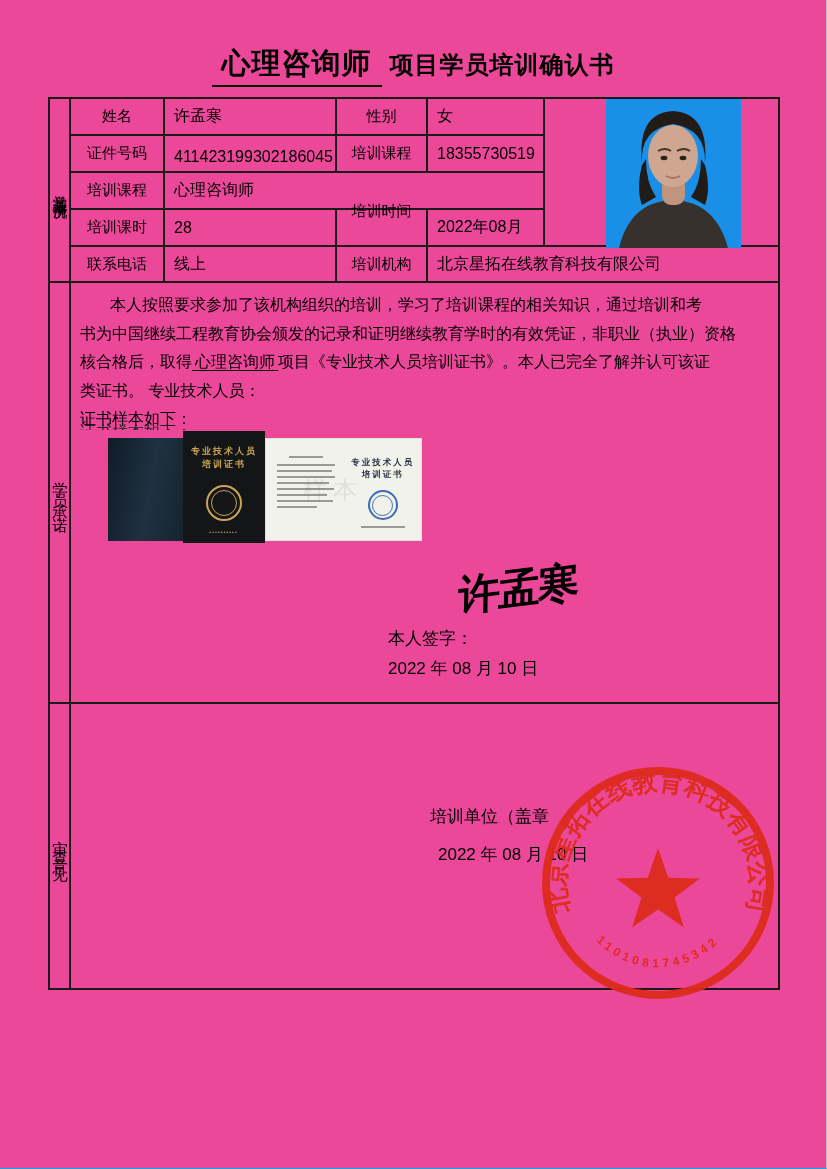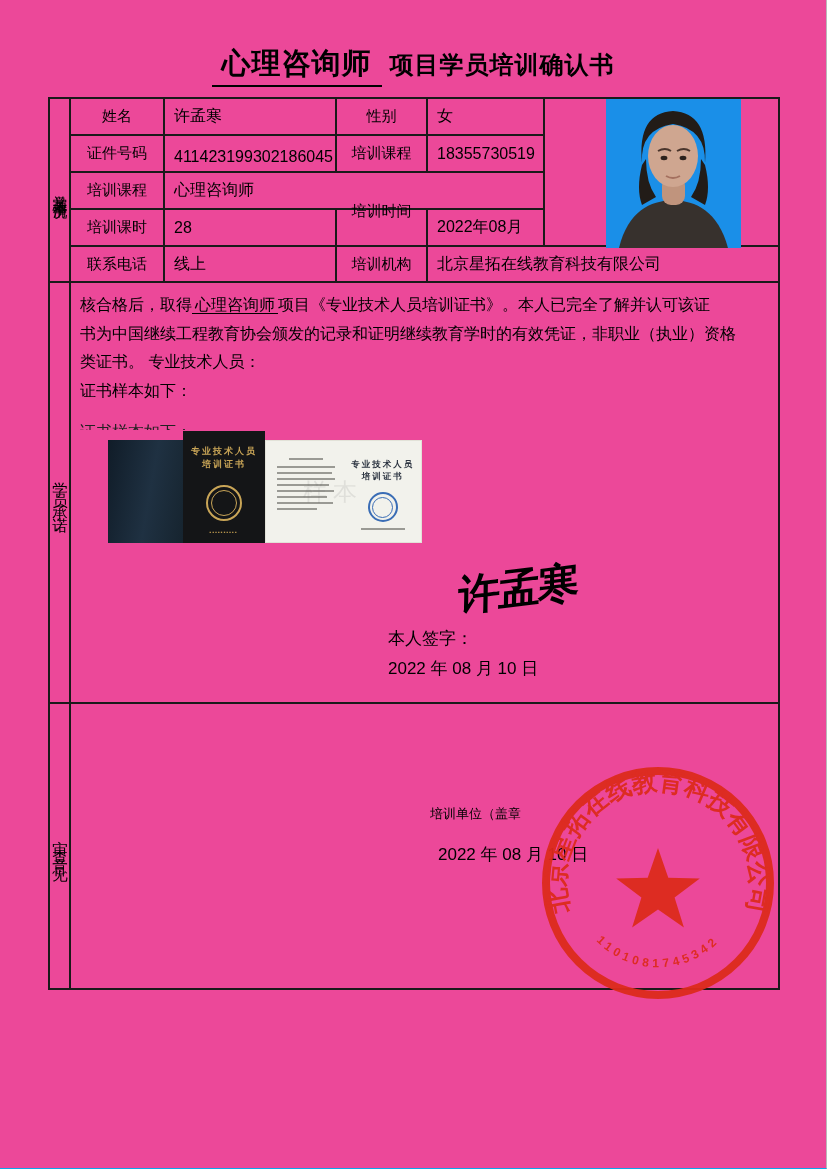--- a/index.html
+++ b/index.html
@@ -21,21 +21,21 @@
   .vlabel span{writing-mode:vertical-rl;text-orientation:upright;font-size:14.5px;}
   .ls2 span{letter-spacing:2px;}
   .ls10 span{letter-spacing:12px;font-size:15.5px;}
   .ls8 span{letter-spacing:9px;font-size:15.5px;}
   
   .para{position:absolute;font-size:16px;line-height:28.5px;white-space:nowrap;}
   .para .ind{padding-left:30px;}
   .uline{border-bottom:1.5px solid #000;padding:0 3px;}
   .clipline{position:absolute;height:9px;overflow:hidden;font-size:16px;line-height:22px;color:#222;}
   
-  .certs{position:absolute;display:flex;align-items:flex-end;padding-left:20px;}
+  .certs{position:absolute;display:flex;align-items:center;padding-left:20px;}
   .cert1{width:75px;height:103px;margin-top:5px;background:linear-gradient(100deg,#101c28,#1f3142 55%,#16242f);}
   .cert2{width:82px;height:112px;background:#141517;display:flex;flex-direction:column;align-items:center;}
   .cert2 .gt{color:#c9a557;font-size:9px;font-weight:700;letter-spacing:2px;margin-top:14px;line-height:13px;text-align:center;}
   .goldseal{width:36px;height:36px;border:2px solid #c9a557;border-radius:50%;margin-top:14px;
             display:flex;align-items:center;justify-content:center;box-sizing:border-box;}
   .goldseal i{width:24px;height:24px;border:1px solid #c9a557;border-radius:50%;display:block;}
   .cert2 .gb{color:#b5944c;font-size:6px;letter-spacing:1px;margin-top:auto;margin-bottom:8px;transform:scale(.9);}
   .cert3{width:157px;height:103px;margin-top:5px;background:#f2f2ec;position:relative;display:flex;box-shadow:inset 0 0 0 1px #e2e2d8;}
   .cert3 .pgL{width:50%;padding:10px 8px 0 12px;box-sizing:border-box;}
   .microbars div{height:2px;background:#9a9a94;margin-bottom:4px;}
@@ -129,22 +129,23 @@
       <ellipse cx="67" cy="57" rx="25" ry="31" fill="#cfa690"></ellipse>
       <path d="M 36,64 Q 31,14 67,12 Q 103,14 99,64 Q 100,30 67,25 Q 34,30 36,64 Z" fill="#221c18"></path>
       <path d="M 52,52 q 7,-4 13,0" stroke="#4a352c" stroke-width="2" fill="none"></path>
       <path d="M 71,52 q 7,-4 13,0" stroke="#4a352c" stroke-width="2" fill="none"></path>
       <ellipse cx="58" cy="59" rx="3.4" ry="2.2" fill="#2b211c"></ellipse>
       <ellipse cx="77" cy="59" rx="3.4" ry="2.2" fill="#2b211c"></ellipse>
       <path d="M 60,77 q 7,4 14,0" stroke="#a4705f" stroke-width="2" fill="none"></path>
     </svg>
 
     <div class="para" style="left:30px;top:192px;">
+      <div class="ind">本人按照要求参加了该机构组织的培训，学习了培训课程的相关知识，通过培训和考</div>
+      <div>书为中国继续工程教育协会颁发的记录和证明继续教育学时的有效凭证，非职业（执业）资格</div>
       <div><span>核合格后，取得</span><span class="uline">心理咨询师</span><span>项目《专业技术人员培训证书》。本人已完全了解并认可该证</span></div>
-      <div>书为中国继续工程教育协会颁发的记录和证明继续教育学时的有效凭证，非职业（执业）资格</div>
       <div>类证书。 专业技术人员：</div>
       <div>证书样本如下：</div>
     </div>
     <div class="clipline" style="left:30px;top:322px;width:260px;">证书样本如下：</div>
 
     <div class="certs" style="left:38px;top:332px;">
       <div class="cert1"></div>
       <div class="cert2">
         <div class="gt"><span>专业技术人员</span><br><span>培训证书</span></div>
         <div class="goldseal">
@@ -176,21 +177,21 @@
             </div>
         </div>
         <div class="wm">样本</div>
       </div>
     </div>
 
     <div class="sig" style="left:408px;top:462px;">许孟寒</div>
     <div class="plain17" style="left:338px;top:528px;">本人签字：</div>
     <div class="plain17" style="left:338px;top:558px;">2022 年 08 月 10 日</div>
 
-    <div class="plain17" style="left:380px;top:706px;font-size:13px;">培训单位（盖章</div>
+    <div class="plain17" style="left:380px;top:706px;font-size:17px;">培训单位（盖章</div>
     <div class="plain17" style="left:388px;top:744px;">2022 年 08 月 10 日</div>
 
     <svg class="seal" style="left:487px;top:663px;" width="242" height="242" viewBox="0 0 242 242">
       <circle cx="121" cy="121" r="112" fill="none" stroke="#dd2b1c" stroke-width="8"></circle>
       <polygon fill="#dd2b1c" points="121,86 131.3,115.8 162.8,116.4 137.6,135.4 146.9,165.6 121,147.5 95.1,165.6 104.4,135.4 79.2,116.4 110.7,115.8"></polygon>
       <defs>
         <path id="sealTop" d="M 40.5 167.5 A 93 93 0 1 1 201.5 167.5"></path>
         <path id="sealBottom" d="M 47.5 163 A 85 85 0 0 0 194.5 163"></path>
       </defs>
       <text fill="#dd2b1c" font-size="25" font-weight="700" font-family="Liberation Sans, sans-serif">

